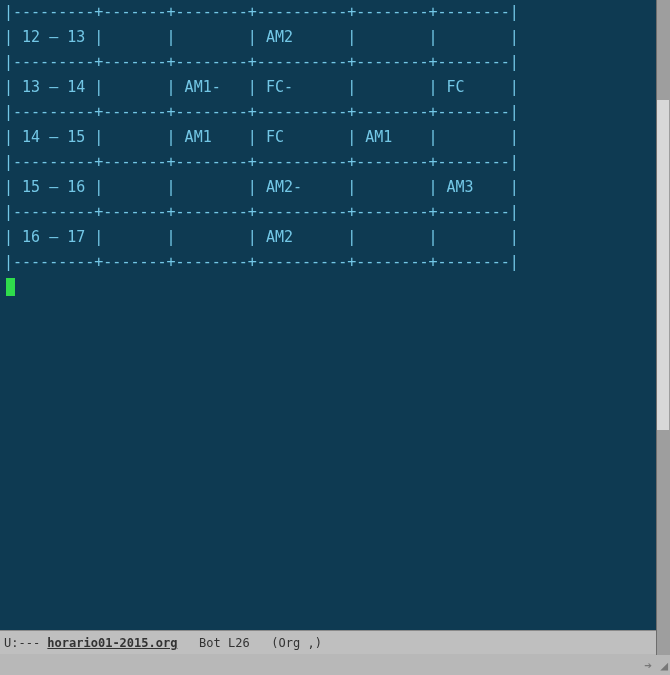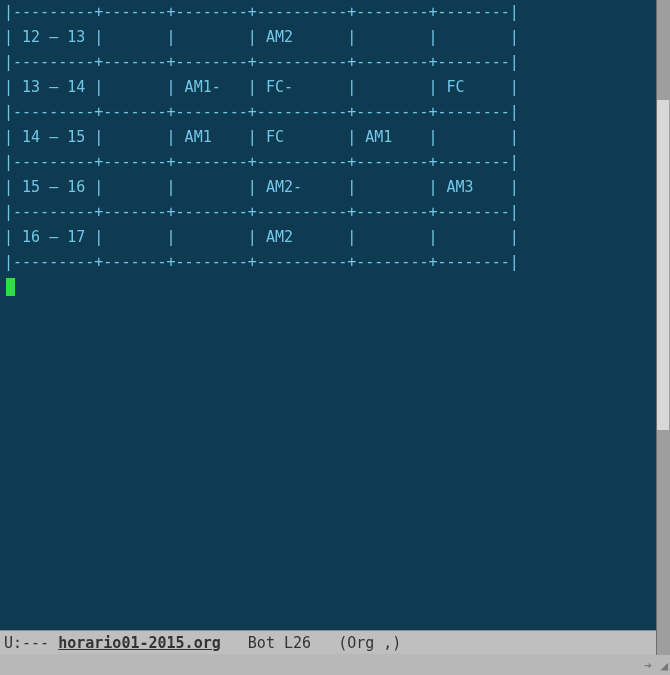--- a/index.html
+++ b/index.html
@@ -1,20 +1,20 @@
 <!DOCTYPE html>
 <html><head>
 <meta charset="utf-8">
 <style>
   html,body{margin:0;padding:0;width:670px;height:675px;background:#b8b8b8;font-family:"DejaVu Sans Mono","Menlo","Consolas",monospace;font-size:15px;overflow:hidden}
   .frame{position:relative;width:670px;height:675px}
   .editor{position:absolute;left:0;top:0;width:656px;height:630px;background:#0e3a52;overflow:hidden}
   .editor pre{margin:0;padding:0 4px;color:#73c7e6;line-height:25px;white-space:pre;letter-spacing:0px}
   .cursor{position:absolute;width:9px;height:18px;background:#2fdc4c;left:6px;top:278px}
-  .modeline{position:absolute;left:0;top:630px;width:656px;height:24px;background:#bfbfbf;border-top:1px solid #8a8a8a;color:#333;line-height:24px;padding:0 4px;font-family:inherit;font-size:15px;white-space:pre;overflow:hidden;box-sizing:border-box}
+  .modeline{position:absolute;left:0;top:630px;width:656px;height:24px;background:#bfbfbf;border-top:1px solid #8a8a8a;color:#333;line-height:24px;padding:0 4px;font-family:inherit;font-size:12px;white-space:pre;overflow:hidden;box-sizing:border-box}
   .modeline .fname{font-weight:bold;text-decoration:underline}
   .minibuf{position:absolute;left:0;top:655px;width:656px;height:20px;background:#b8b8b8}
   .scrollbar{position:absolute;right:0;top:0;width:14px;height:655px;background:#9e9e9e;border-left:1px solid #6d6d6d;box-sizing:border-box}
   .thumb{position:absolute;left:0;width:12px;background:#d8d8d8;right:0}
   .bottomstrip{position:absolute;left:0;bottom:0;width:670px;height:20px;background:#b8b8b8}
   .tri{position:absolute;right:2px;bottom:2px;color:#777;font-size:13px;user-select:none}
   .arrow{position:absolute;right:18px;bottom:2px;color:#777;font-size:13px;user-select:none}
 </style>
 </head>
 <body>

